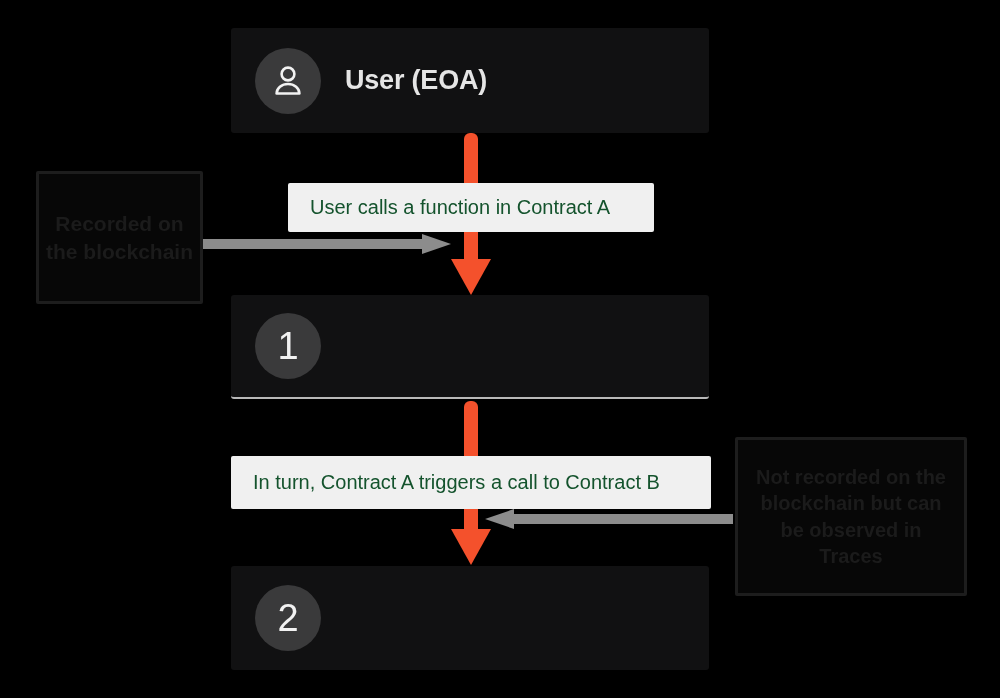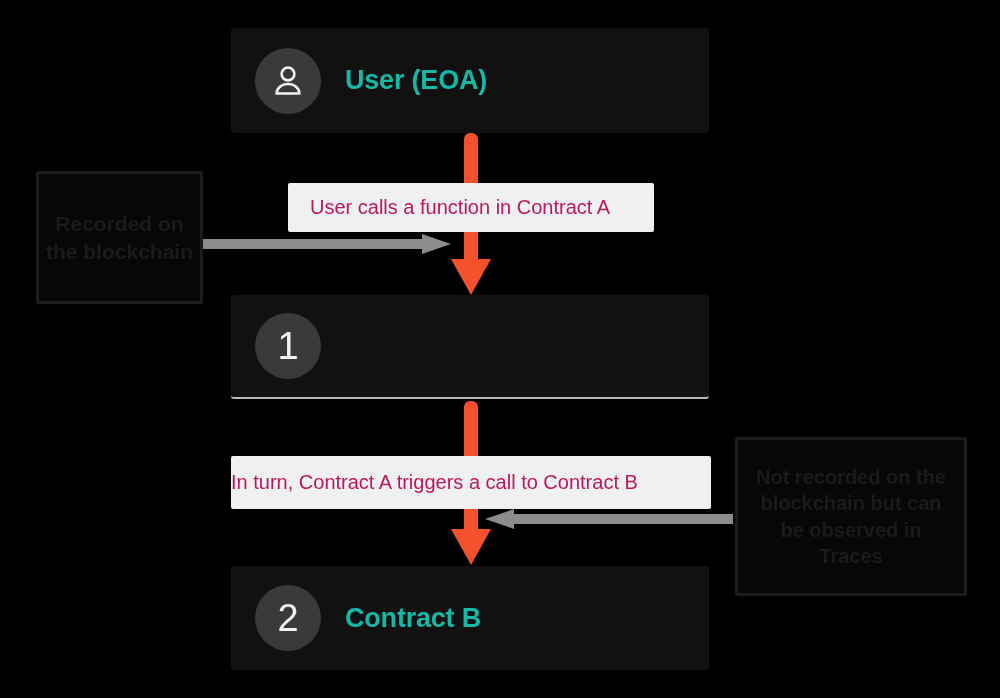--- a/index.html
+++ b/index.html
@@ -40,21 +40,21 @@
     align-items: center;
     justify-content: center;
     color: #f2f2f2;
     font-size: 38px;
     font-weight: 300;
     line-height: 1;
   }
   .node-badge svg { display: block; }
   .node-label {
     margin-left: 24px;
-    color: #14b8a6;
+    color: #e5e5e5;
     font-size: 27px;
     font-weight: 700;
     letter-spacing: -0.2px;
     white-space: nowrap;
   }
 
   #node-user    { top: 28px;  height: 105px; }
   #node-ca      { top: 295px; height: 104px; border-bottom: 2px solid #b9b9b9; }
   #node-cb      { top: 566px; height: 104px; }
 
@@ -64,34 +64,35 @@
     left: 0;
     width: 100%;
     pointer-events: none;
   }
   .red-arrow svg { display: block; }
 
   
   .caption {
     position: absolute;
     background: #f0f0f0;
-    color: #be185d;
+    color: #14532d;
     font-size: 20px;
     display: flex;
     align-items: center;
     box-sizing: border-box;
     border-radius: 2px;
     white-space: nowrap;
   }
   #caption-1 {
     left: 288px; top: 183px; width: 366px; height: 49px;
     padding-left: 22px;
   }
   #caption-2 {
     left: 231px; top: 456px; width: 480px; height: 53px;
+    padding-left: 22px;
   }
 
   
   .note {
     position: absolute;
     background: #070707;
     border: 3px solid #1d1d1d;
     color: #1b1b1b;
     font-weight: 700;
     text-align: center;
@@ -132,21 +133,20 @@
     </div>
     <div class="node-label">User (EOA)</div>
   </div>
 
   <div class="node" id="node-ca">
     <div class="node-badge">1</div>
   </div>
 
   <div class="node" id="node-cb">
     <div class="node-badge">2</div>
-    <div class="node-label">Contract B</div>
   </div>
 
   <div class="red-arrow" style="top:133px; height:165px;">
     <svg width="1000" height="165" viewBox="0 0 1000 165" aria-hidden="true">
       <rect x="464" y="0" width="14" height="134" rx="6" fill="#f4512c"></rect>
       <path d="M451 126 L491 126 L471 162 Z" fill="#f4512c"></path>
     </svg>
   </div>
 
   <div class="red-arrow" style="top:401px; height:168px;">

